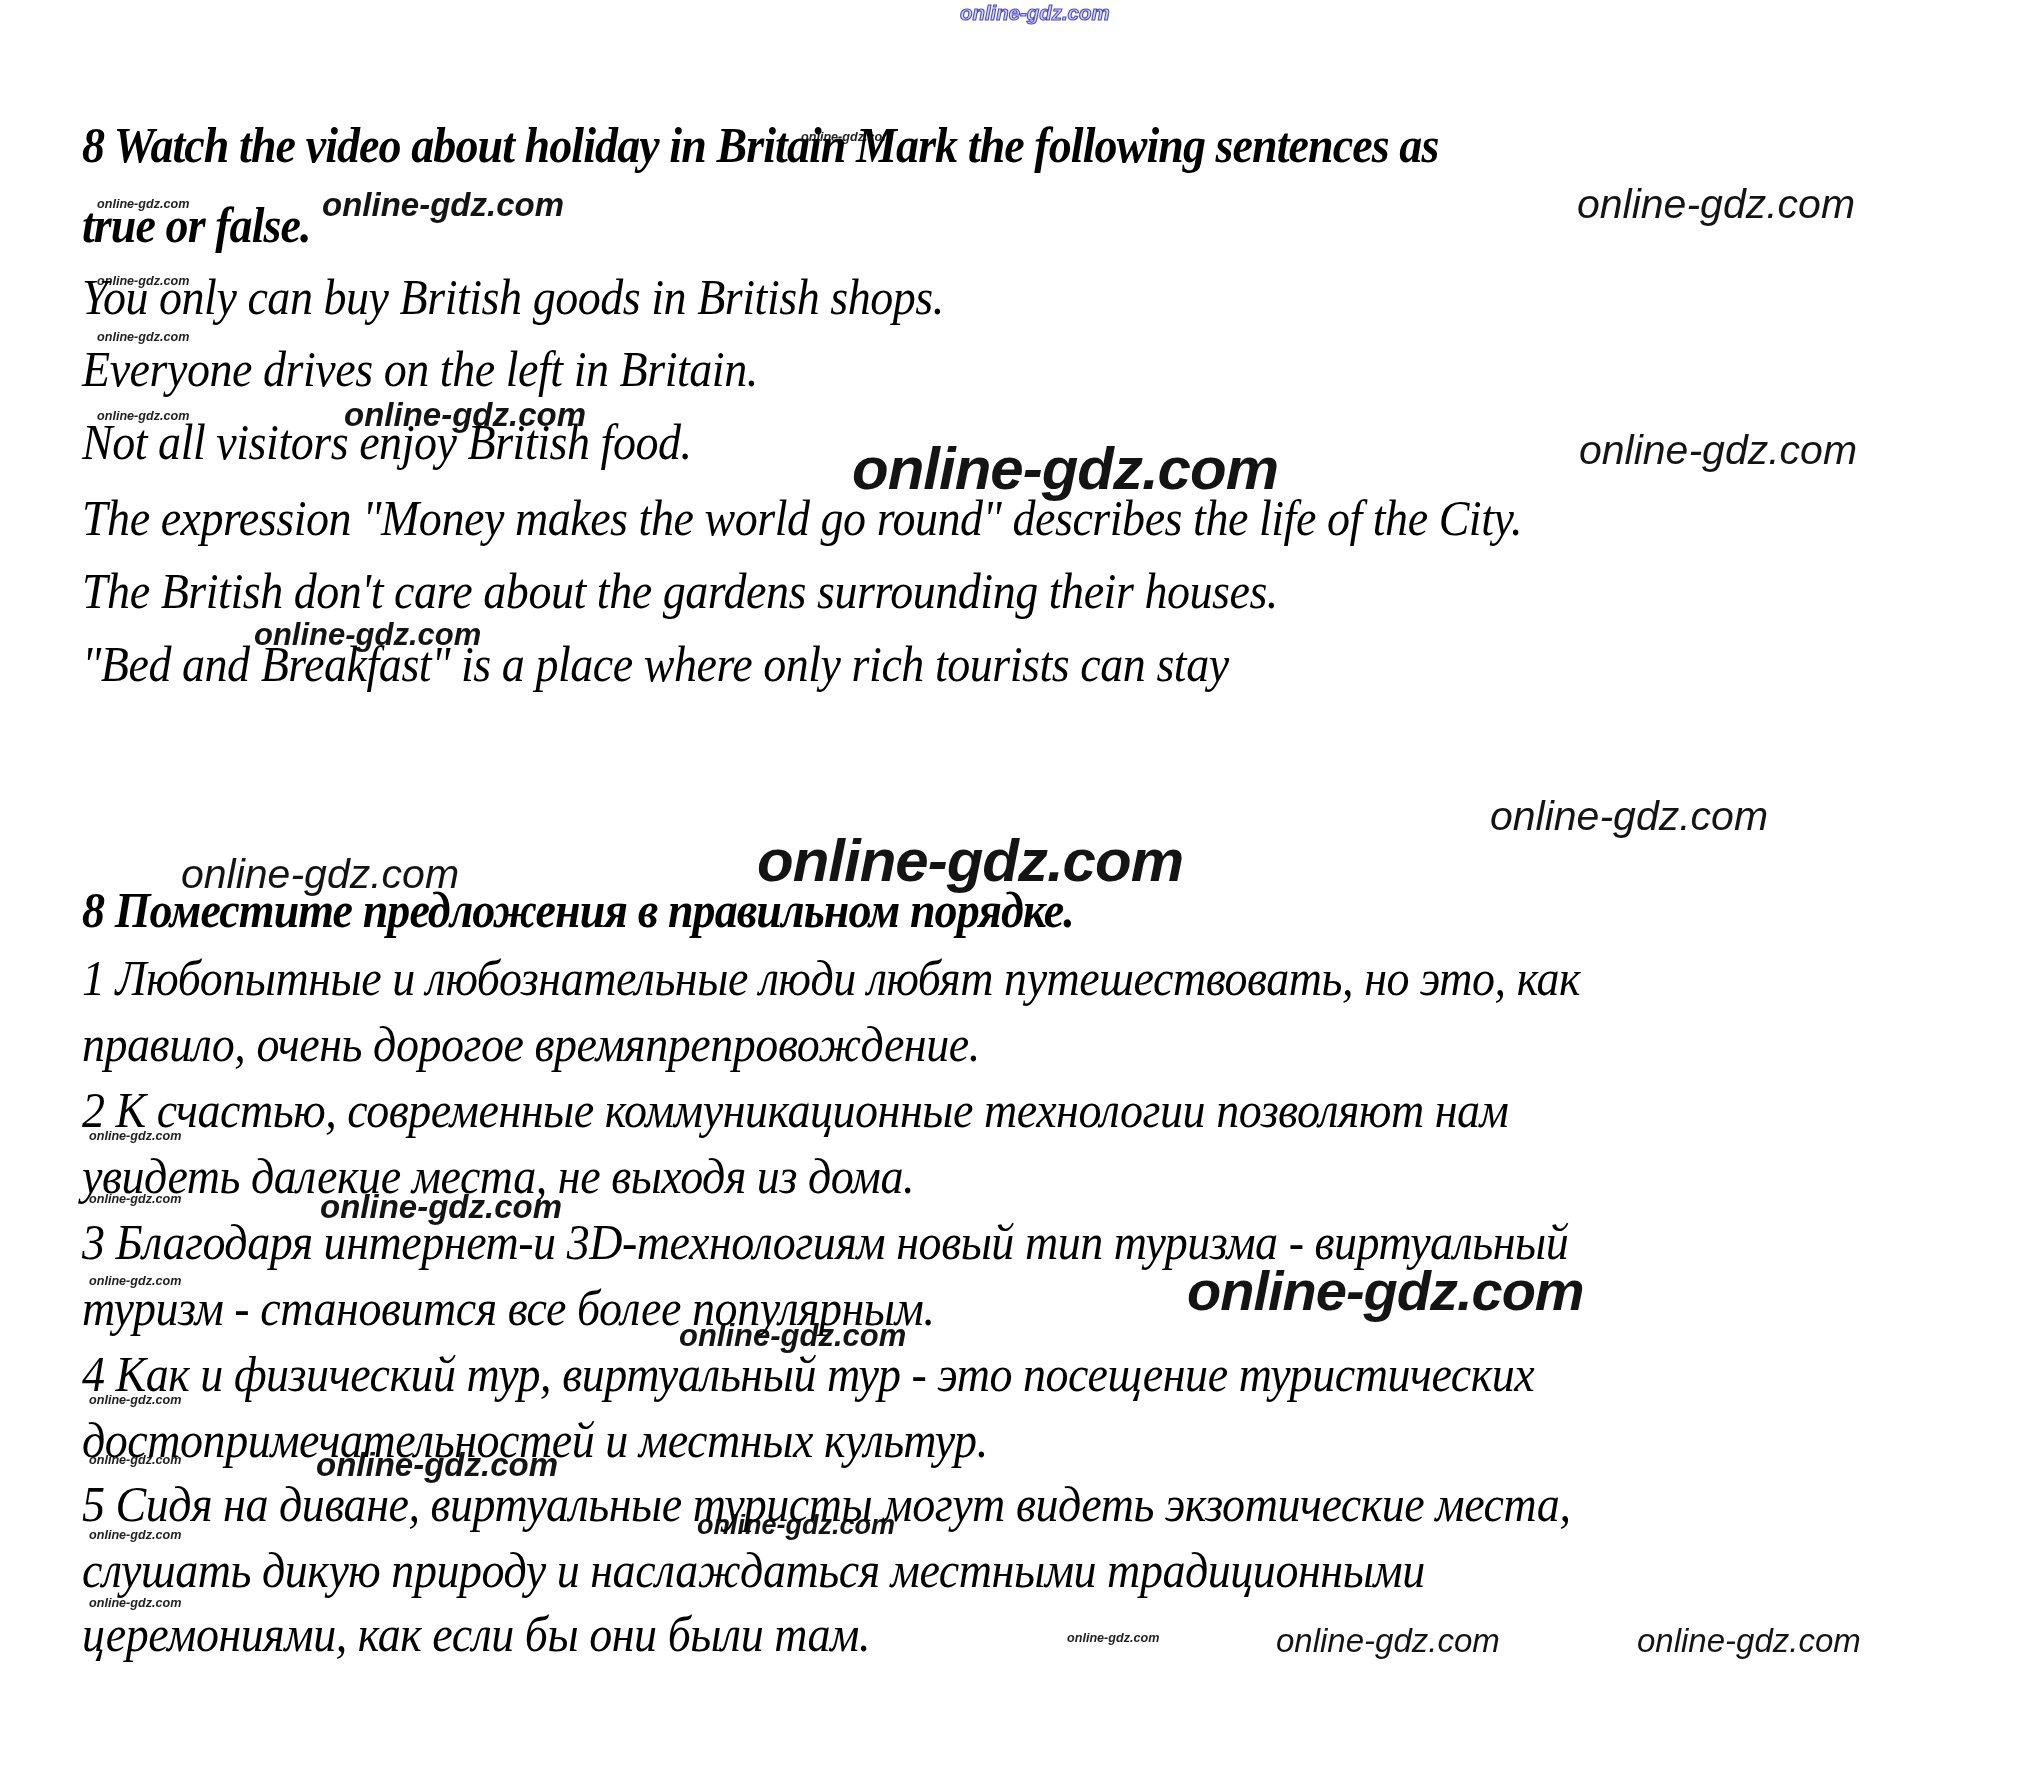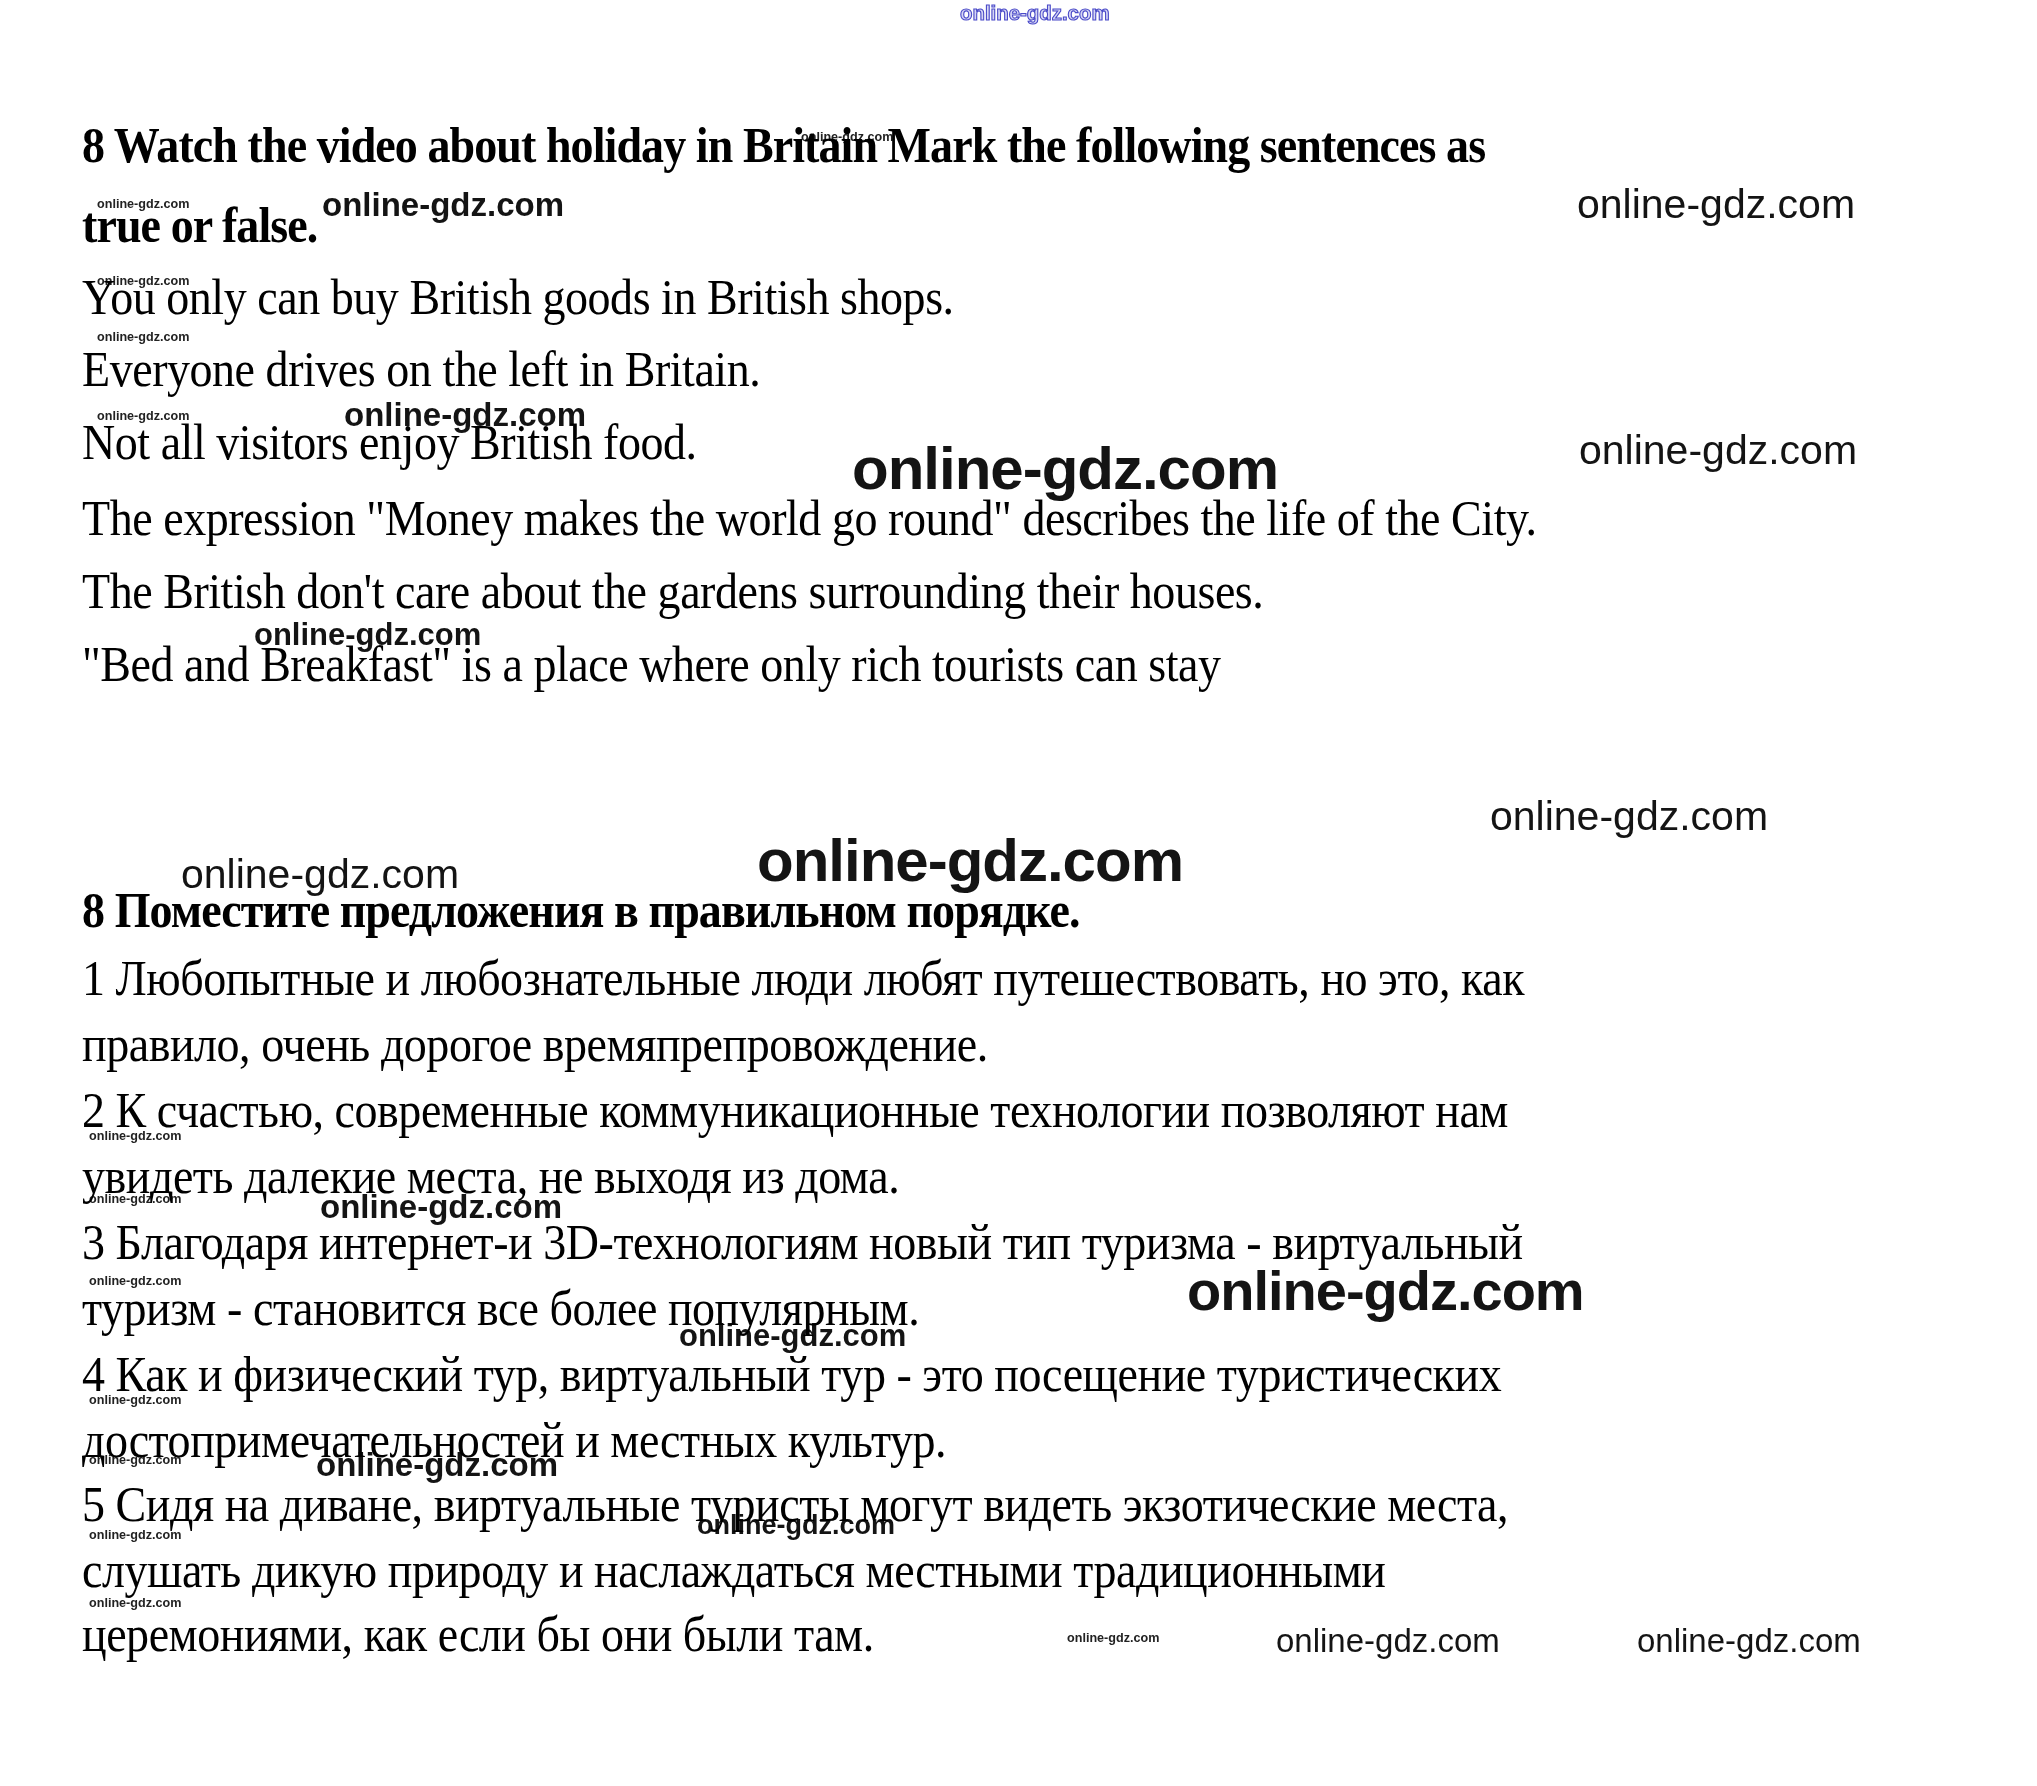--- a/index.html
+++ b/index.html
@@ -2,20 +2,21 @@
 <html><head>
 <meta charset="utf-8">
 <style>
   html,body{margin:0;padding:0;background:#fff;}
   .page{
     position:relative;
     width:1984px;
     height:1786px;
     background:#ffffff;
     overflow:hidden;
+    font-style:italic;
   }
   
   .line{
     position:absolute;
     left:82px;
     font-family:"Liberation Serif","DejaVu Serif",serif;
     font-size:50px;
     line-height:1;
     color:#000;
     white-space:nowrap;

